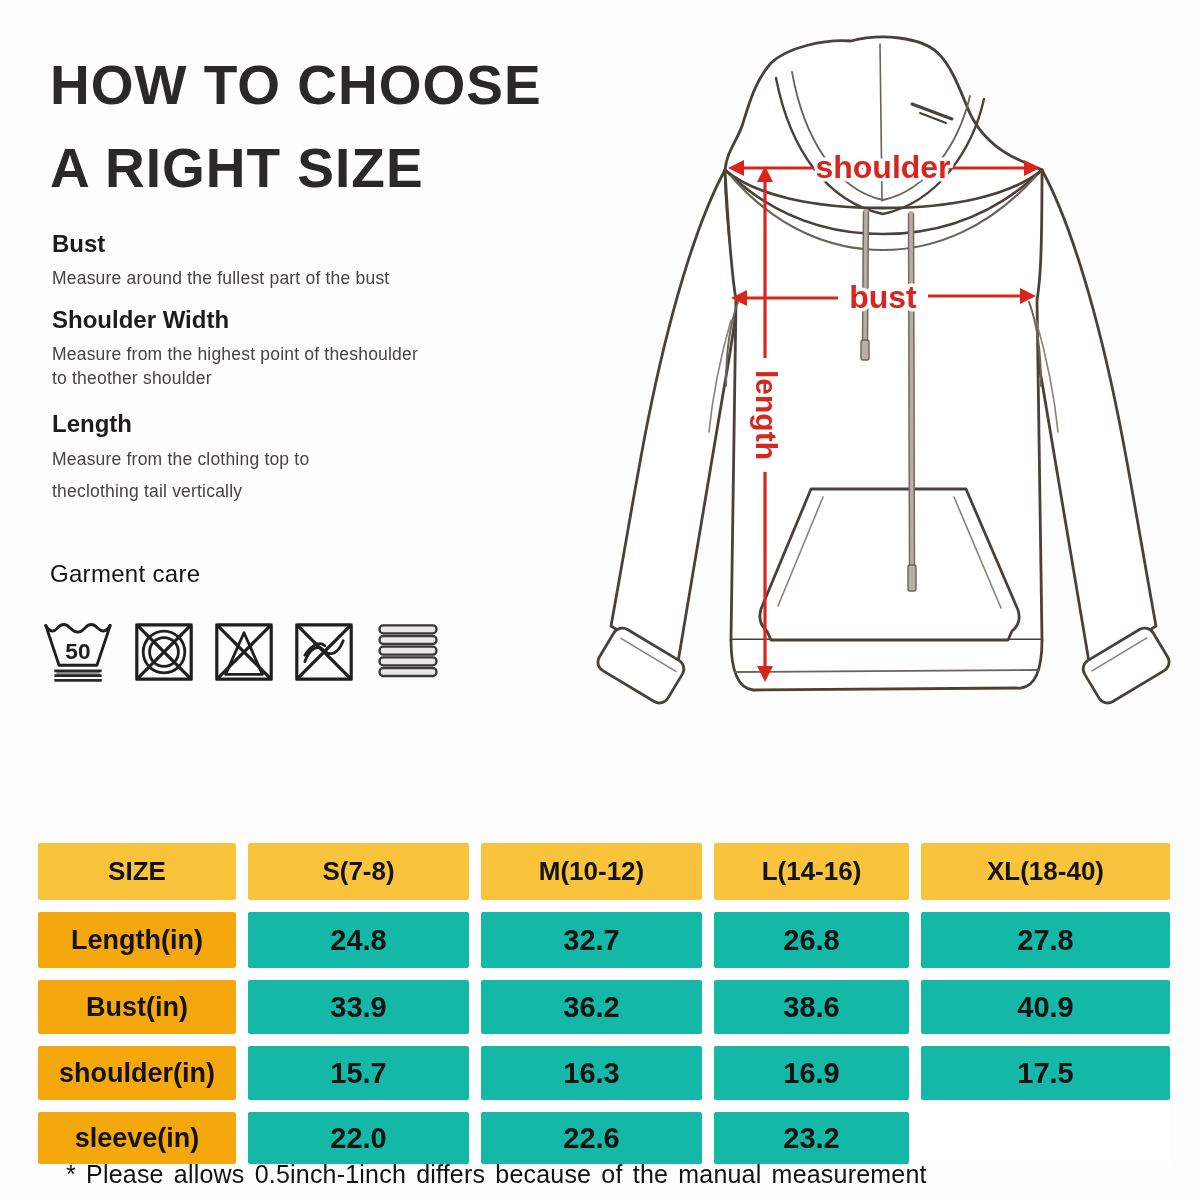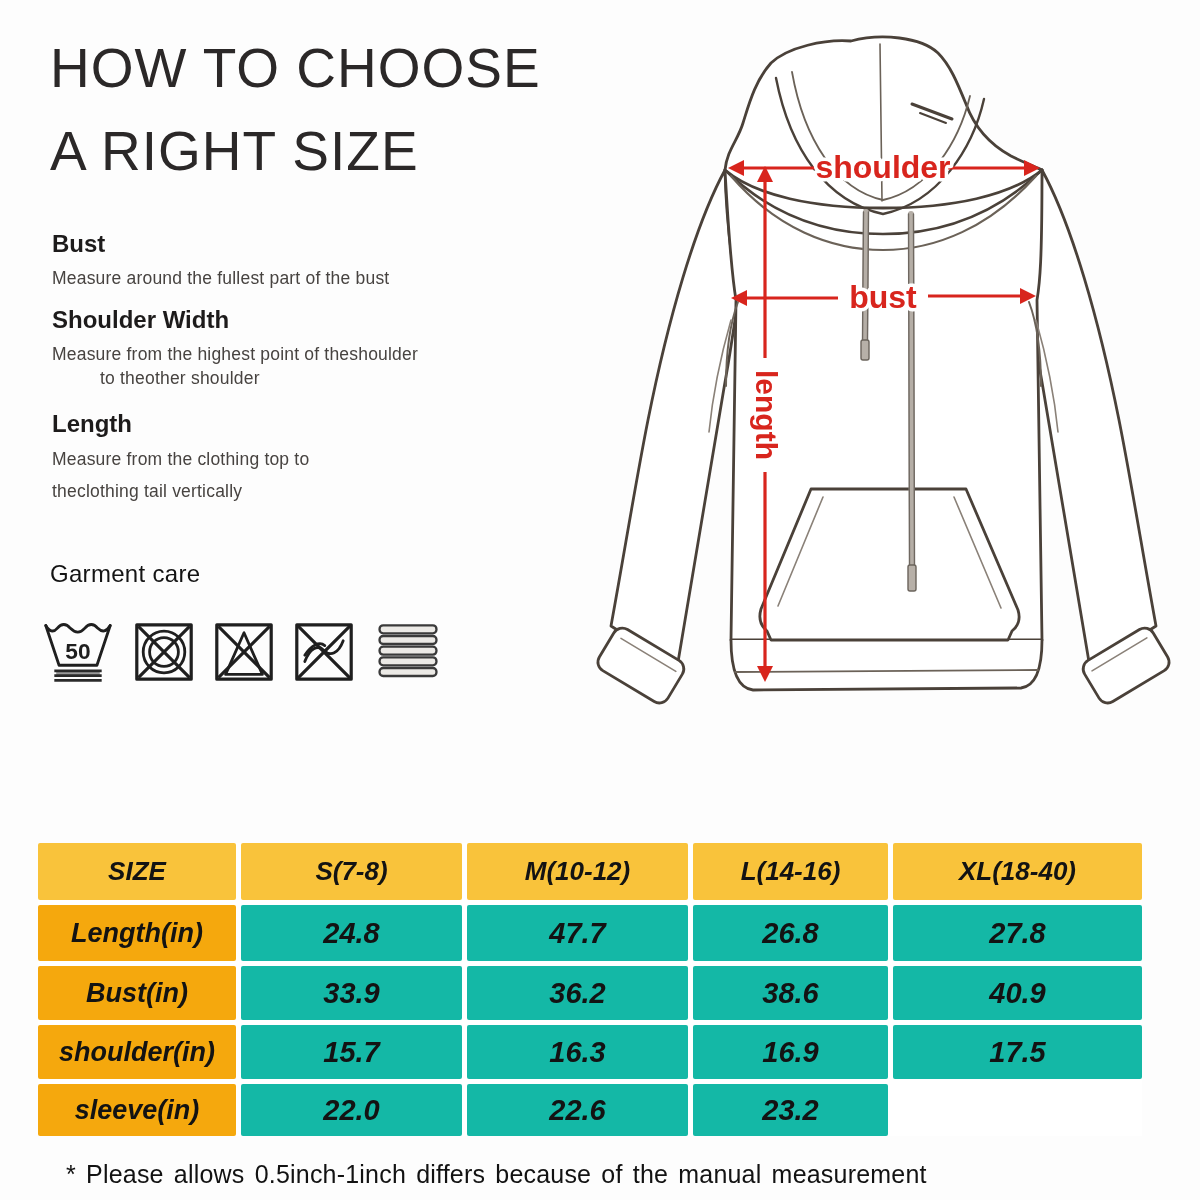--- a/index.html
+++ b/index.html
@@ -8,43 +8,42 @@
     background:#fdfdfd;
     font-family:"Liberation Sans","DejaVu Sans",sans-serif;
     position:relative;
     overflow:hidden;
     color:#222;
   }
   .abs{position:absolute;}
 
   
   .page-title{
-    left:50px;top:27px;
-    font-size:55px;font-weight:400;letter-spacing:1px;
+    left:50px;top:44px;
+    font-size:55px;font-weight:700;letter-spacing:1px;
     color:#2b2828;line-height:1.5;
   }
 
   
   .instr-heading{font-size:24px;font-weight:700;color:#1d1b1b;}
   .instr-line{font-size:17.5px;color:#474340;letter-spacing:.2px;text-align:center;}
 
   
   .care-heading{font-size:24px;font-weight:400;color:#141414;letter-spacing:.3px;}
   .care-row{left:40px;top:616px;display:flex;align-items:center;gap:16px;}
   .care-ico{display:block;}
 
   
   .size-table{
     left:38px;top:843px;
     display:grid;
     grid-template-columns:198px 221px 221px 195px 249px;
     grid-template-rows:57px 56px 54px 54px 52px;
-    gap:5px;
+    gap:12px;
     background:#ffffff;
-    font-style:italic;
   }
   .size-table .cell{
     display:flex;align-items:center;justify-content:center;
     border-radius:2px;color:#131313;
   }
   .th{background:#f9c33b;font-size:26px;font-weight:700;}
   .tl{background:#f5a80d;font-size:27px;font-weight:700;}
   .td{background:#14b8a6;font-size:29px;font-weight:700;}
 
   
@@ -67,21 +66,21 @@
 <div class="abs page-title">
   <div>HOW TO CHOOSE</div>
   <div>A RIGHT SIZE</div>
 </div>
 
 <div class="abs instr-heading" style="left:52px;top:230px;">Bust</div>
 <div class="abs instr-line" style="left:52px;top:268px;">Measure around the fullest part of the bust</div>
 
 <div class="abs instr-heading" style="left:52px;top:306px;">Shoulder Width</div>
 <div class="abs instr-line" style="left:52px;top:344px;">Measure from the highest point of theshoulder</div>
-<div class="abs instr-line" style="left:52px;top:368px;margin-left:48px;">to theother shoulder</div>
+<div class="abs instr-line" style="left:52px;top:368px;">to theother shoulder</div>
 
 <div class="abs instr-heading" style="left:52px;top:410px;">Length</div>
 <div class="abs instr-line" style="left:52px;top:449px;">Measure from the clothing top to</div>
 <div class="abs instr-line" style="left:52px;top:481px;">theclothing tail vertically</div>
 
 <div class="abs care-heading" style="left:50px;top:560px;">Garment care</div>
 
 <div class="abs care-row">
 
   <svg class="care-ico" width="76" height="72" viewBox="0 0 80 76">
@@ -227,21 +226,21 @@
 
 <div class="abs size-table">
   <div class="cell th">SIZE</div>
   <div class="cell th">S(7-8)</div>
   <div class="cell th">M(10-12)</div>
   <div class="cell th">L(14-16)</div>
   <div class="cell th">XL(18-40)</div>
 
   <div class="cell tl">Length(in)</div>
   <div class="cell td">24.8</div>
-  <div class="cell td">47.7</div>
+  <div class="cell td">32.7</div>
   <div class="cell td">26.8</div>
   <div class="cell td">27.8</div>
 
   <div class="cell tl">Bust(in)</div>
   <div class="cell td">33.9</div>
   <div class="cell td">36.2</div>
   <div class="cell td">38.6</div>
   <div class="cell td">40.9</div>
 
   <div class="cell tl">shoulder(in)</div>

